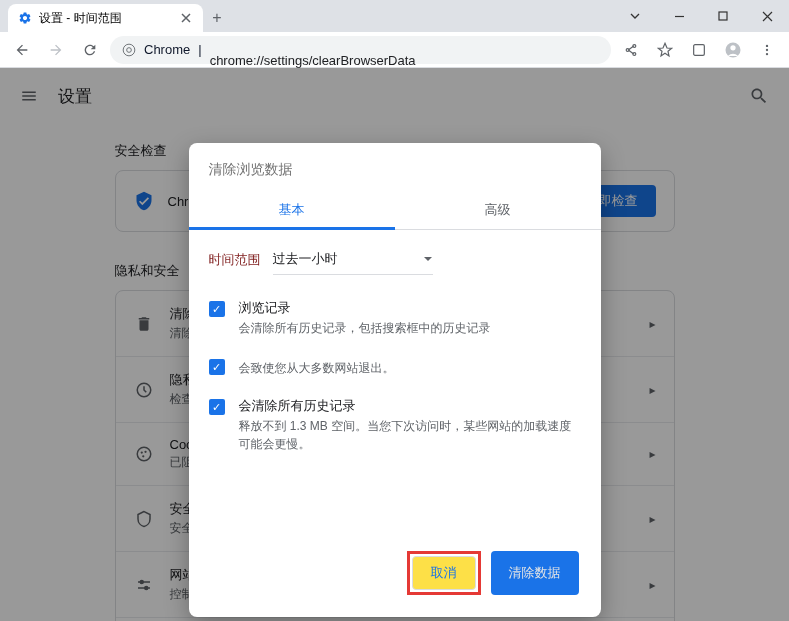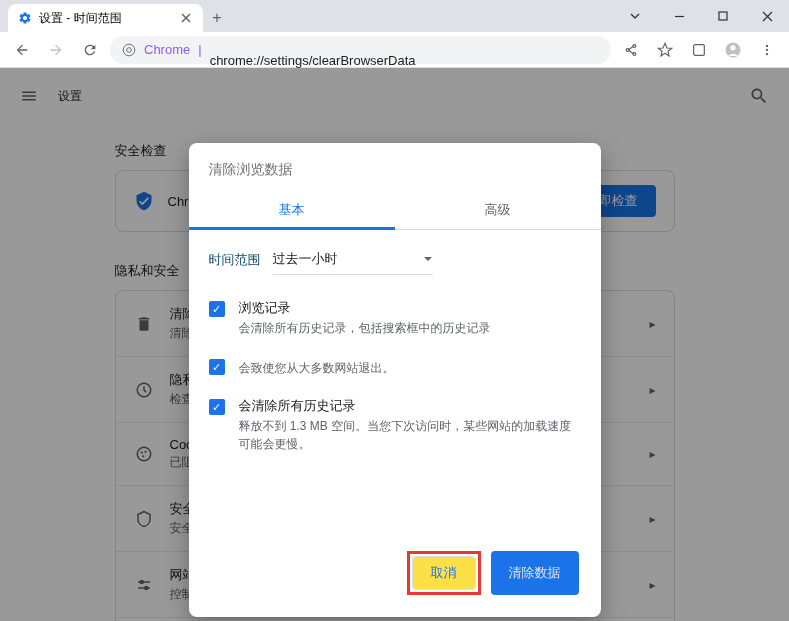--- a/index.html
+++ b/index.html
@@ -12,28 +12,28 @@
     .tab-close { width: 14px; height: 14px; display: flex; align-items: center; justify-content: center; color: #5f6368; cursor: pointer; margin-left: auto; }
     .newtab { width: 28px; height: 28px; display: flex; align-items: center; justify-content: center; color: #5f6368; cursor: pointer; font-size: 16px; }
     .win-controls { margin-left: auto; display: flex; }
     .win-btn { width: 44px; height: 32px; display: flex; align-items: center; justify-content: center; color: #333; cursor: pointer; font-size: 13px; }
     
     
     .addressbar { height: 36px; background: #fff; display: flex; align-items: center; padding: 0 8px; gap: 6px; border-bottom: 1px solid #dadce0; }
     .nav-btn { width: 28px; height: 28px; display: flex; align-items: center; justify-content: center; color: #5f6368; cursor: pointer; border-radius: 50%; }
     .nav-btn.disabled { color: #bdc1c6; }
     .url-box { flex: 1; height: 28px; background: #f1f3f4; border-radius: 14px; display: flex; align-items: center; padding: 0 12px; gap: 8px; font-size: 13px; }
-    .url-chrome { color: #8b5cf6; }
+    .url-chrome { color: #0f172a; }
     .url-path { color: #202124; margin-top: 22px; }
     .toolbar-btn { width: 28px; height: 28px; display: flex; align-items: center; justify-content: center; color: #5f6368; cursor: pointer; }
     
     
     .settings-header { height: 56px; display: flex; align-items: center; padding: 0 20px; gap: 20px; }
     .menu-icon { cursor: pointer; color: #5f6368; }
-    .settings-title { font-size: 12px; color: #202124; }
+    .settings-title { font-size: 17px; color: #202124; }
     .search-icon-right { margin-left: auto; cursor: pointer; color: #5f6368; }
     
     
     .content { padding: 0 0 0 0; }
     .section { max-width: 600px; margin: 0 auto; padding: 0 20px; }
     .section-title { font-size: 13px; color: #202124; padding: 18px 0 10px; }
     
     .card { border: 1px solid #dadce0; border-radius: 8px; background: #fff; margin-bottom: 12px; }
     .safety-card { display: flex; align-items: center; padding: 14px 18px; gap: 14px; }
     .shield-icon { width: 20px; height: 20px; color: #1a73e8; }
@@ -53,21 +53,21 @@
     
     
     .dialog { width: 412px; background: #fff; border-radius: 8px; box-shadow: 0 8px 24px rgba(0,0,0,0.3); }
     .dialog-title { font-size: 14px; color: #737373; padding: 18px 20px 12px; }
     .tabs { display: flex; border-bottom: 1px solid #dadce0; }
     .dlg-tab { flex: 1; text-align: center; padding: 10px 0; font-size: 13px; cursor: pointer; color: #5f6368; position: relative; }
     .dlg-tab.active { color: #1a73e8; }
     .dlg-tab.active::after { content: ''; position: absolute; bottom: -1px; left: 0; right: 0; height: 3px; background: #1a73e8; }
     
     .time-row { display: flex; align-items: center; padding: 14px 20px; gap: 12px; }
-    .time-label { font-size: 13px; color: #0c4a6e; font-family: Liberation Serif, serif; }
+    .time-label { font-size: 13px; color: #7f1d1d; font-family: Liberation Serif, serif; }
     .time-select { flex: 0 0 160px; border: none; border-bottom: 1px solid #dadce0; padding: 6px 0; font-size: 13px; color: #202124; display: flex; align-items: center; justify-content: space-between; cursor: pointer; }
     
     .check-row { display: flex; padding: 10px 20px; gap: 14px; align-items: flex-start; }
     .checkbox { width: 16px; height: 16px; background: #1a73e8; border-radius: 2px; display: flex; align-items: center; justify-content: center; color: #fff; font-size: 11px; flex-shrink: 0; margin-top: 2px; cursor: pointer; }
     .check-text { flex: 1; }
     .check-title { font-size: 13px; color: #202124; }
     .check-sub { font-size: 12px; color: #5f6368; margin-top: 2px; line-height: 1.5; }
     
     .dialog-actions { display: flex; justify-content: flex-end; padding: 18px 22px 22px; gap: 10px; }
     .btn-cancel { background: #fde047; color: #1a73e8; border: 1px solid #dadce0; padding: 7px 18px; border-radius: 4px; font-size: 13px; cursor: pointer; }

